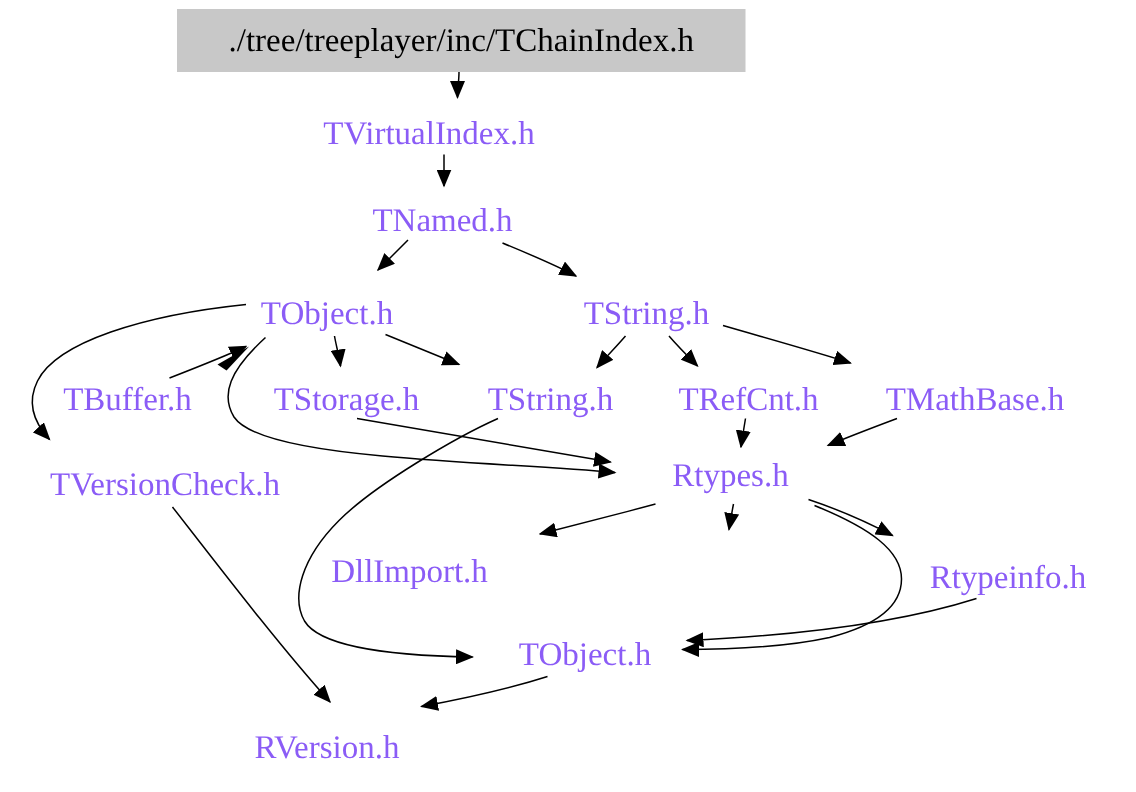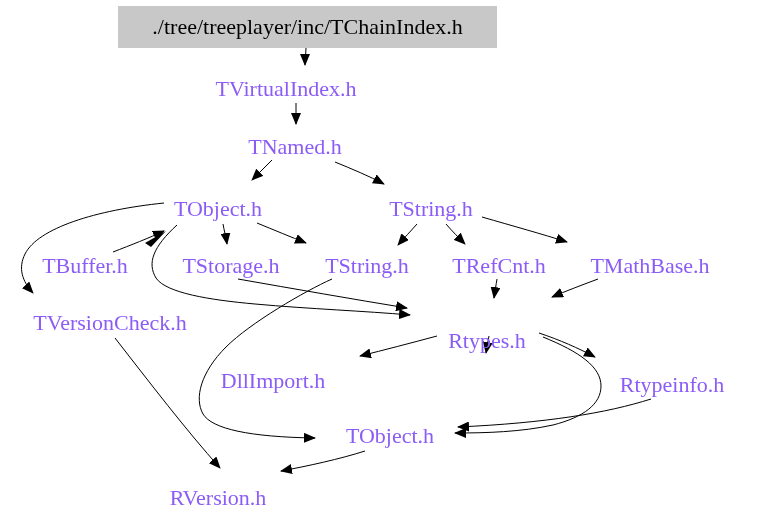--- a/index.html
+++ b/index.html
@@ -98,19 +98,19 @@
   <div class="node" style="left:286px;top:89px">TVirtualIndex.h</div>
   <div class="node" style="left:295px;top:147px">TNamed.h</div>
   <div class="node" style="left:218px;top:209px">TObject.h</div>
   <div class="node" style="left:431px;top:209px">TString.h</div>
   <div class="node" style="left:231px;top:266px">TStorage.h</div>
   <div class="node" style="left:85px;top:266px">TBuffer.h</div>
   <div class="node" style="left:367px;top:266px">TString.h</div>
   <div class="node" style="left:499px;top:266px">TRefCnt.h</div>
   <div class="node" style="left:110px;top:323px">TVersionCheck.h</div>
   <div class="node" style="left:650px;top:266px">TMathBase.h</div>
-  <div class="node" style="left:487px;top:341px">Rtypes.h</div>
+  <div class="node" style="left:487px;top:317px">Rtypes.h</div>
   <div class="node" style="left:273px;top:381px">DllImport.h</div>
   <div class="node" style="left:672px;top:385px">Rtypeinfo.h</div>
   <div class="node" style="left:390px;top:436px">TObject.h</div>
   <div class="node" style="left:218px;top:498px">RVersion.h</div>
 
 </div>
 
 </body></html>

